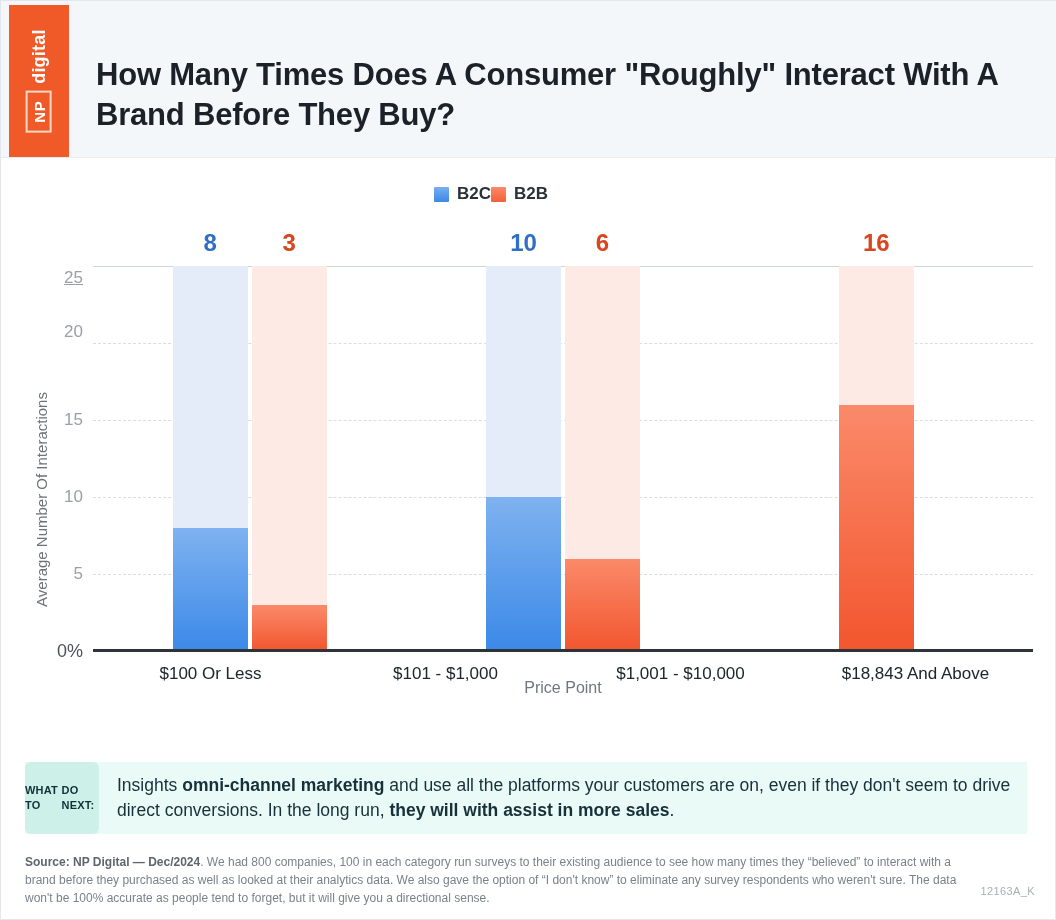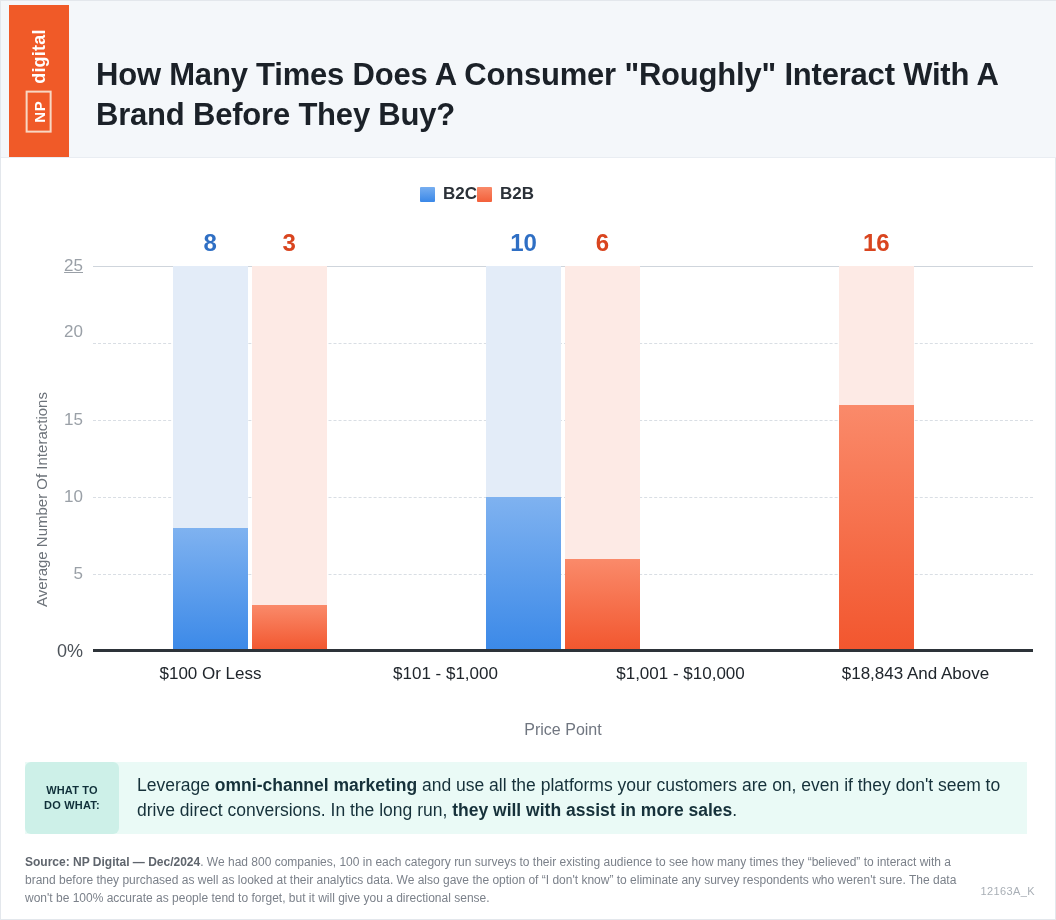--- a/index.html
+++ b/index.html
@@ -81,21 +81,21 @@
     font-size: 31px;
     font-weight: 700;
     line-height: 1.28;
     color: #1b2128;
     letter-spacing: -.2px;
   }
 
   
   .legend {
     position: absolute;
-    left: 0; top: 183px;
+    left: 14px; top: 183px;
     width: 952px;
     display: flex;
     justify-content: center;
     align-items: center;
   }
   .legend-item {
     display: flex;
     align-items: center;
     gap: 8px;
   }
@@ -218,44 +218,44 @@
     display: flex;
   }
   .xlabel {
     flex: 1 1 0;
     text-align: center;
     font-size: 17px;
     color: #20262c;
   }
   .x-axis-title {
     position: absolute;
-    left: 92px; top: 500px;
+    left: 92px; top: 458px;
     width: 940px;
     text-align: center;
     font-size: 16px;
     color: #707680;
   }
 
   
   .callout {
     position: absolute;
     left: 24px; top: 761px;
     width: 1002px;
     height: 72px;
     background: #eafaf6;
     display: flex;
     align-items: center;
   }
   .callout-badge {
-    width: 94px;
+    width: 74px;
     height: 72px;
     background: #cdf0e8;
     border-radius: 6px;
     display: flex;
-    flex-direction: column;
+    flex-direction: row;
     align-items: center;
     justify-content: center;
     flex: none;
   }
   .callout-badge span {
     font-size: 11px;
     font-weight: 700;
     color: #10303a;
     letter-spacing: .2px;
     line-height: 1.35;
@@ -325,21 +325,21 @@
           <div class="gridline" style="top: 154px;"></div>
           <div class="gridline" style="top: 77px;"></div>
           <div class="gridline top" style="top: 0px;"></div>
         </div>
       <div id="yticks">
           <div class="ytick-label zero" style="top: 385px;">0%</div>
           <div class="ytick-label" style="top: 308px;">5</div>
           <div class="ytick-label" style="top: 231px;">10</div>
           <div class="ytick-label" style="top: 154px;">15</div>
           <div class="ytick-label" style="top: 66px;">20</div>
-          <div class="ytick-label" style="top: 0px; text-decoration: underline;">25</div>
+          <div class="ytick-label" style="top: 12px; text-decoration: underline;">25</div>
         </div>
       <div class="groups" id="groups">
           <div class="group">
             <div class="bar-slot">
               <div class="track b2c"></div>
               <div class="bar b2c" style="height: 123.2px;"></div>
               <div class="value-label b2c">8</div>
             </div>
             <div class="bar-slot">
               <div class="track b2b"></div>
@@ -375,24 +375,24 @@
         <div class="xlabel">$101 - $1,000</div>
         <div class="xlabel">$1,001 - $10,000</div>
         <div class="xlabel">$18,843 And Above</div>
       </div>
     <div class="x-axis-title">Price Point</div>
   </div>
 
   <div class="callout">
     <div class="callout-badge">
       <span>WHAT TO</span>
-      <span>DO WHAT:</span>
+      <span>DO NEXT:</span>
     </div>
     <div class="callout-text">
-      <span>Leverage </span><b>omni-channel marketing</b><span> and use all the platforms your customers are on, even if they don't seem to drive direct conversions. In the long run, </span><b>they will with assist in more sales</b><span>.</span>
+      <span>Insights </span><b>omni-channel marketing</b><span> and use all the platforms your customers are on, even if they don't seem to drive direct conversions. In the long run, </span><b>they will with assist in more sales</b><span>.</span>
     </div>
   </div>
 
   <div class="footnote">
     <b>Source:  NP Digital — Dec/2024</b><span>. We had 800 companies, 100 in each category run surveys to their existing audience to see how many times they “believed” to interact with a brand before they purchased as well as looked at their analytics data. We also gave the option of “I don't know” to eliminate any survey respondents who weren't sure. The data won't be 100% accurate as people tend to forget, but it will give you a directional sense.</span>
   </div>
   <div class="footnote-id">12163A_K</div>
 
 </div>
 

